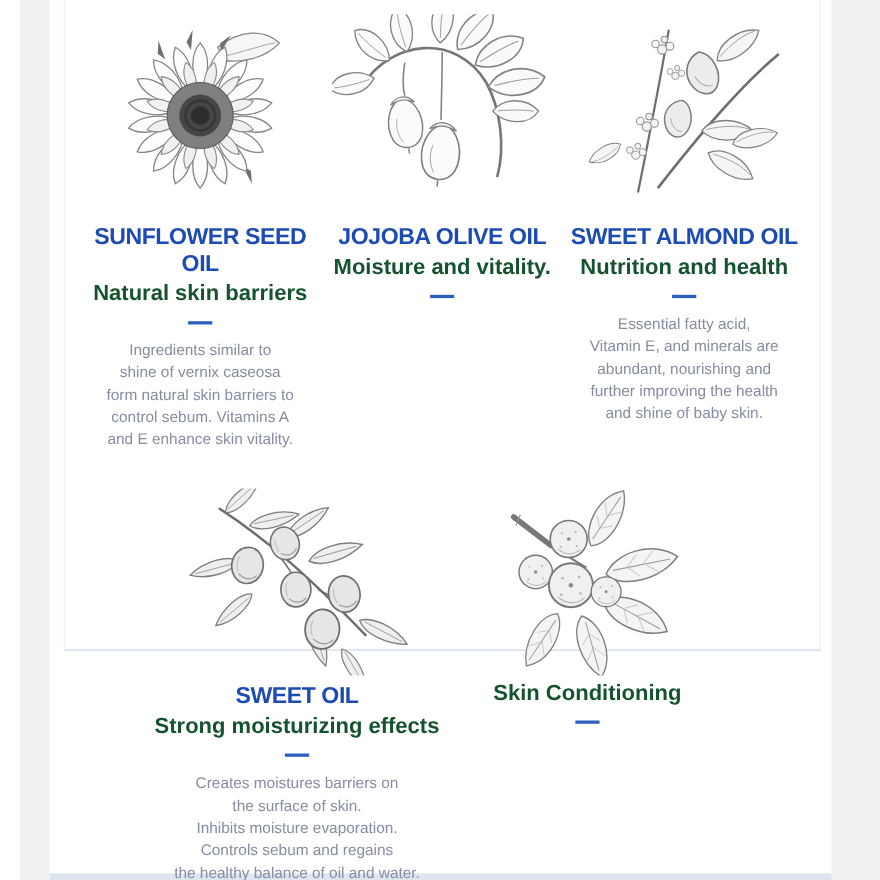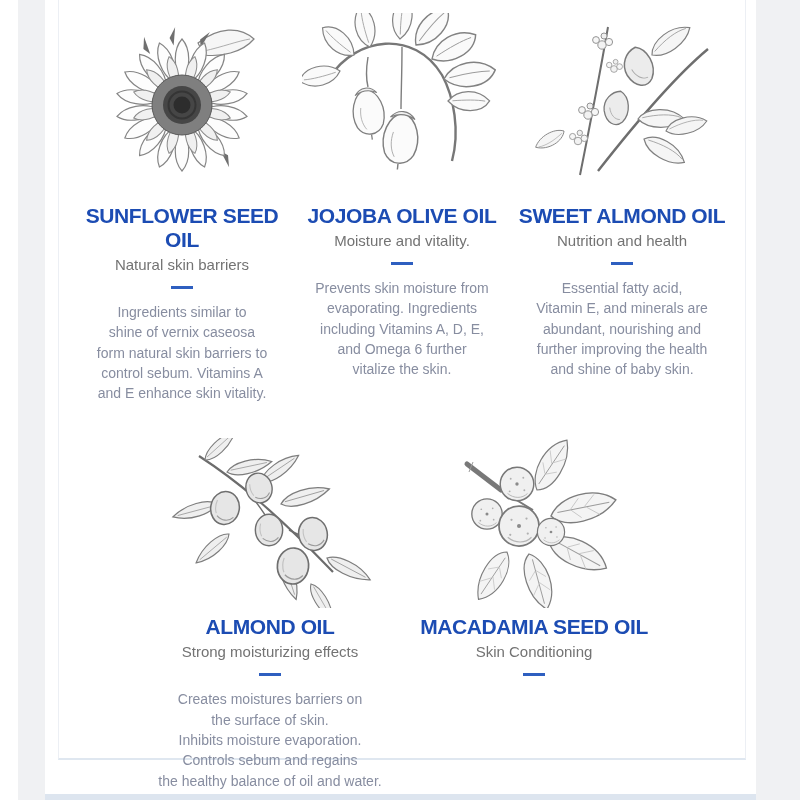--- a/index.html
+++ b/index.html
@@ -16,21 +16,21 @@
   }
   .margin-strip-right {
     position: absolute; right: 0; top: 0; width: 44px; height: 800px;
     background: #f0f1f3;
   }
   .bottom-strip {
     position: absolute; left: 45px; right: 44px; bottom: 0; height: 6px;
     background: #dde5ef;
   }
   .card {
-    position: absolute; left: 58px; top: 0; width: 688px; height: 760px;
+    position: absolute; left: 58px; top: 0; width: 688px; height: 592px;
     box-sizing: border-box;
     background: #ffffff;
     border-left: 1px solid #eceff4;
     border-right: 1px solid #eceff4;
     border-bottom: 2px solid #dfe7f0;
     padding-top: 12px;
   }
   .row { display: flex; justify-content: center; }
   .row-1 { margin-top: 0; }
   .row-2 { margin-top: 34px; }
@@ -44,22 +44,23 @@
   .row-2 .illo { height: 172px; }
   .oil-title {
     margin: 6px 0 0 0;
     font-size: 21px;
     font-weight: bold;
     letter-spacing: -0.4px;
     color: #1c4cb3;
   }
   .oil-subtitle {
     margin: 4px 0 0 0;
-    font-size: 15px;
-    color: #737373;
+    font-size: 20px;
+    color: #14532d;
+    font-weight: bold;
   }
   .divider {
     width: 22px; height: 3px;
     margin: 13px auto 13px auto;
     background: #2e5fc0;
   }
   .oil-body {
     margin: 0;
     font-size: 14px;
     line-height: 1.45;
@@ -181,25 +182,20 @@
           <use xlink:href="#jjb-leaf" href="#jjb-leaf" transform="translate(142,66) rotate(14) scale(1.25)"></use>
           <use xlink:href="#jjb-leaf" href="#jjb-leaf" transform="translate(146,88) rotate(24)"></use>
 
           <use xlink:href="#jjb-pod" href="#jjb-pod" transform="translate(66,96) rotate(-8)"></use>
           <use xlink:href="#jjb-pod" href="#jjb-pod" transform="translate(99,122) rotate(6) scale(1.12)"></use>
         </svg>
       </div>
       <h2 class="oil-title">JOJOBA OLIVE OIL</h2>
       <div class="oil-subtitle">Moisture and vitality.</div>
       <div class="divider"></div>
-      <p class="oil-body">Prevents skin moisture from
-evaporating. Ingredients
-including Vitamins A, D, E,
-and Omega 6 further
-vitalize the skin.</p>
     </div>
 
     <div class="col">
       <div class="illo">
         <svg width="200" height="184" viewBox="0 0 200 184" xmlns="http://www.w3.org/2000/svg" xmlns:xlink="http://www.w3.org/1999/xlink">
           <defs>
             <g id="alm-blossom">
               <circle cx="0" cy="0" r="4.2" fill="#f2f2f2" stroke="#949494" stroke-width="1"></circle>
               <circle cx="7" cy="-3" r="3.6" fill="#f6f6f6" stroke="#949494" stroke-width="1"></circle>
               <circle cx="-6" cy="-5" r="3.4" fill="#f6f6f6" stroke="#949494" stroke-width="1"></circle>
@@ -274,21 +270,21 @@
           <use xlink:href="#olv-leaf" href="#olv-leaf" transform="translate(162,120) rotate(28) scale(1.05)"></use>
           <use xlink:href="#olv-leaf" href="#olv-leaf" transform="translate(146,146) rotate(60) scale(0.9)"></use>
 
           <use xlink:href="#olv-fruit" href="#olv-fruit" transform="translate(94,50) rotate(-15)"></use>
           <use xlink:href="#olv-fruit" href="#olv-fruit" transform="translate(60,70) rotate(10) scale(1.1)"></use>
           <use xlink:href="#olv-fruit" href="#olv-fruit" transform="translate(104,92) scale(1.05)"></use>
           <use xlink:href="#olv-fruit" href="#olv-fruit" transform="translate(148,96) rotate(-10) scale(1.1)"></use>
           <use xlink:href="#olv-fruit" href="#olv-fruit" transform="translate(128,128) rotate(6) scale(1.2)"></use>
         </svg>
       </div>
-      <h2 class="oil-title">ALMOND OIL</h2>
+      <h2 class="oil-title">SWEET OIL</h2>
       <div class="oil-subtitle">Strong moisturizing effects</div>
       <div class="divider"></div>
       <p class="oil-body">Creates moistures barriers on
 the surface of skin.
 Inhibits moisture evaporation.
 Controls sebum and regains
 the healthy balance of oil and water.</p>
     </div>
 
     <div class="col">
@@ -320,19 +316,18 @@
           <use xlink:href="#mcd-leaf" href="#mcd-leaf" transform="translate(120,102) rotate(30) scale(1.1)"></use>
           <use xlink:href="#mcd-leaf" href="#mcd-leaf" transform="translate(100,116) rotate(76)"></use>
           <use xlink:href="#mcd-leaf" href="#mcd-leaf" transform="translate(78,114) rotate(125) scale(0.95)"></use>
 
           <use xlink:href="#mcd-nut" href="#mcd-nut" transform="translate(88,46) scale(1.05)"></use>
           <use xlink:href="#mcd-nut" href="#mcd-nut" transform="translate(58,76) scale(0.95)"></use>
           <use xlink:href="#mcd-nut" href="#mcd-nut" transform="translate(90,88) scale(1.25)"></use>
           <use xlink:href="#mcd-nut" href="#mcd-nut" transform="translate(122,94) scale(0.85)"></use>
         </svg>
       </div>
-      <h2 class="oil-title">MACADAMIA SEED OIL</h2>
       <div class="oil-subtitle">Skin Conditioning</div>
       <div class="divider"></div>
     </div>
 
   </div>
 </div>
 
 </body></html>

